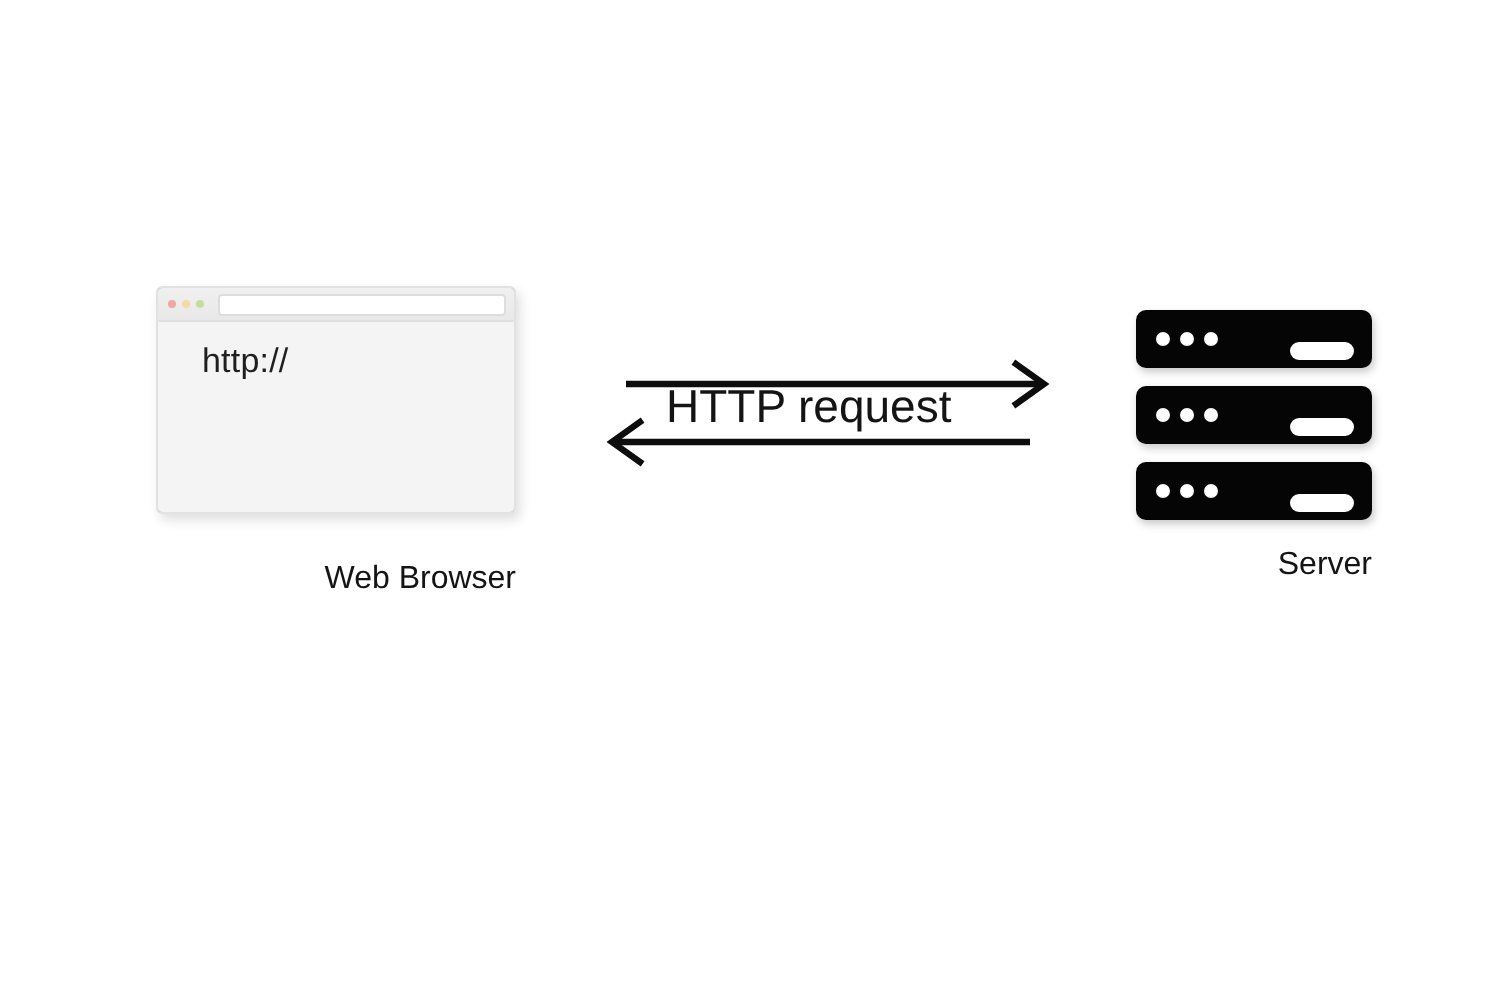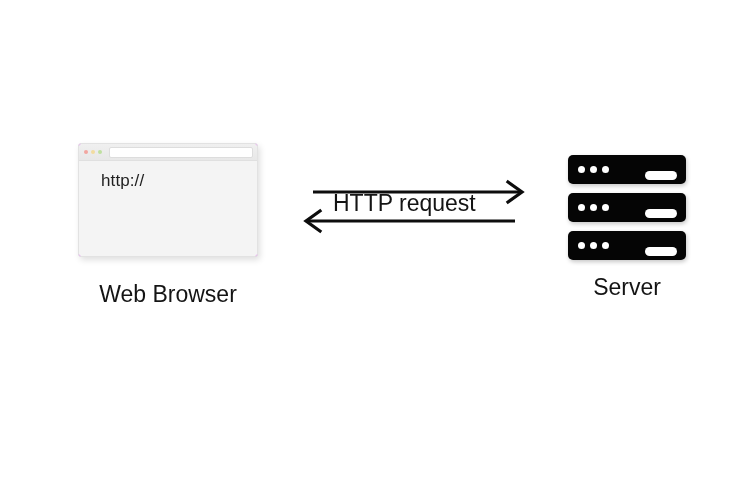--- a/index.html
+++ b/index.html
@@ -123,23 +123,23 @@
     top: 16px;
     width: 32px;
     height: 9px;
     border-radius: 4.5px;
     background: #ffffff;
   }
 
   
   .node-caption {
     position: absolute;
-    font-size: 23px;
+    font-size: 16px;
     color: #141414;
-    text-align: center;
+    text-align: right;
     white-space: nowrap;
   }
   #browser-caption {
     left: 78px;
     top: 281px;
     width: 180px;
   }
   #server-caption {
     left: 568px;
     top: 274px;

